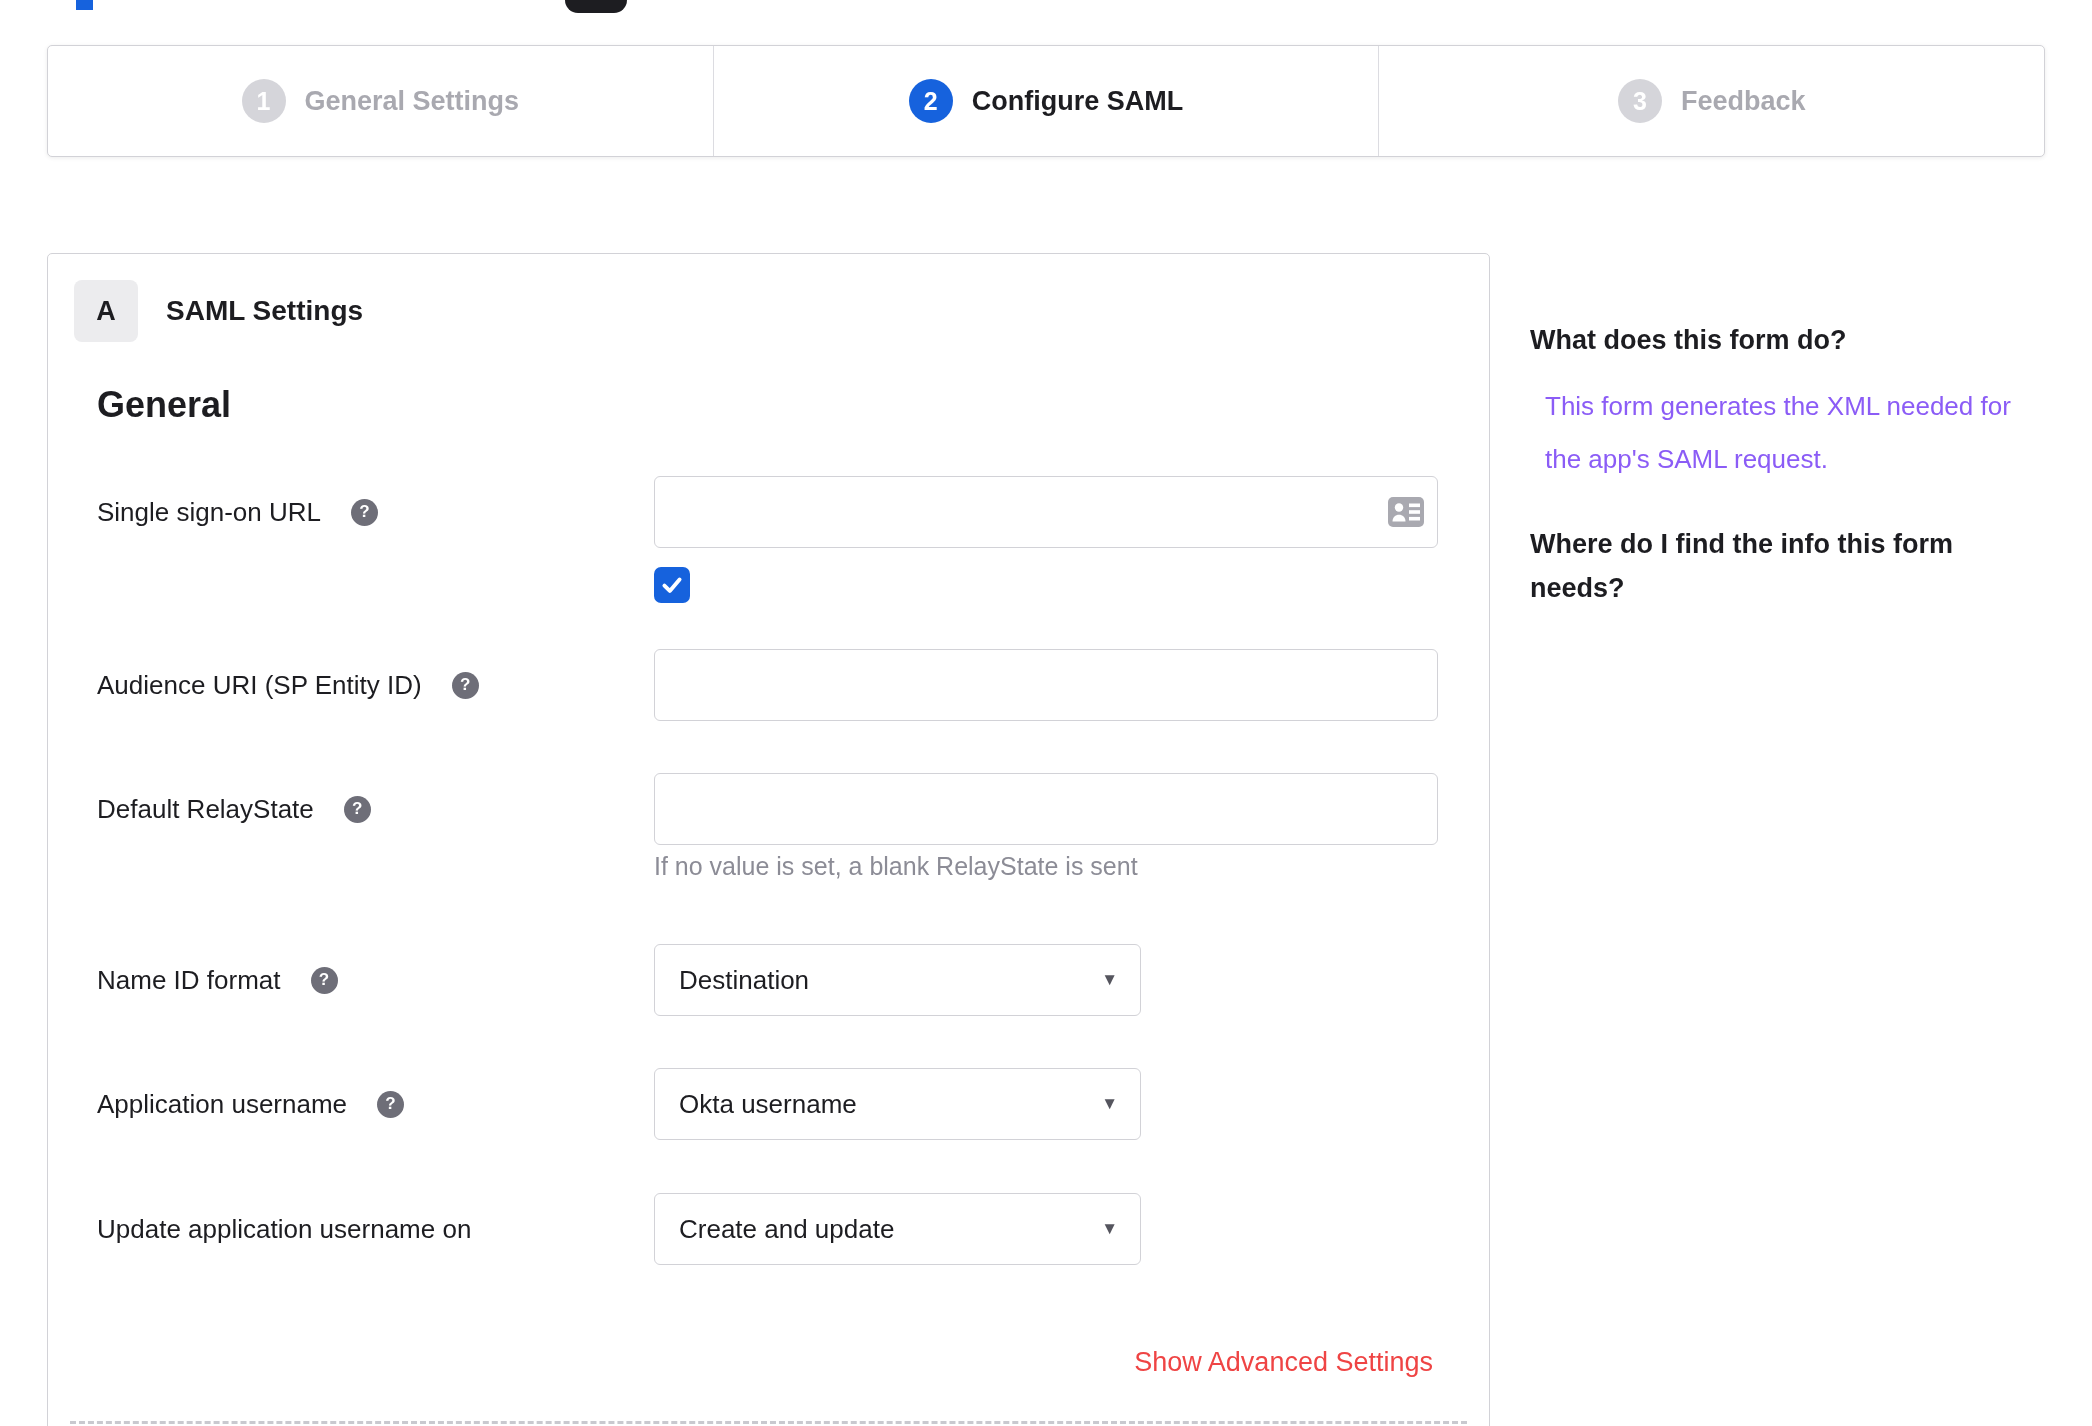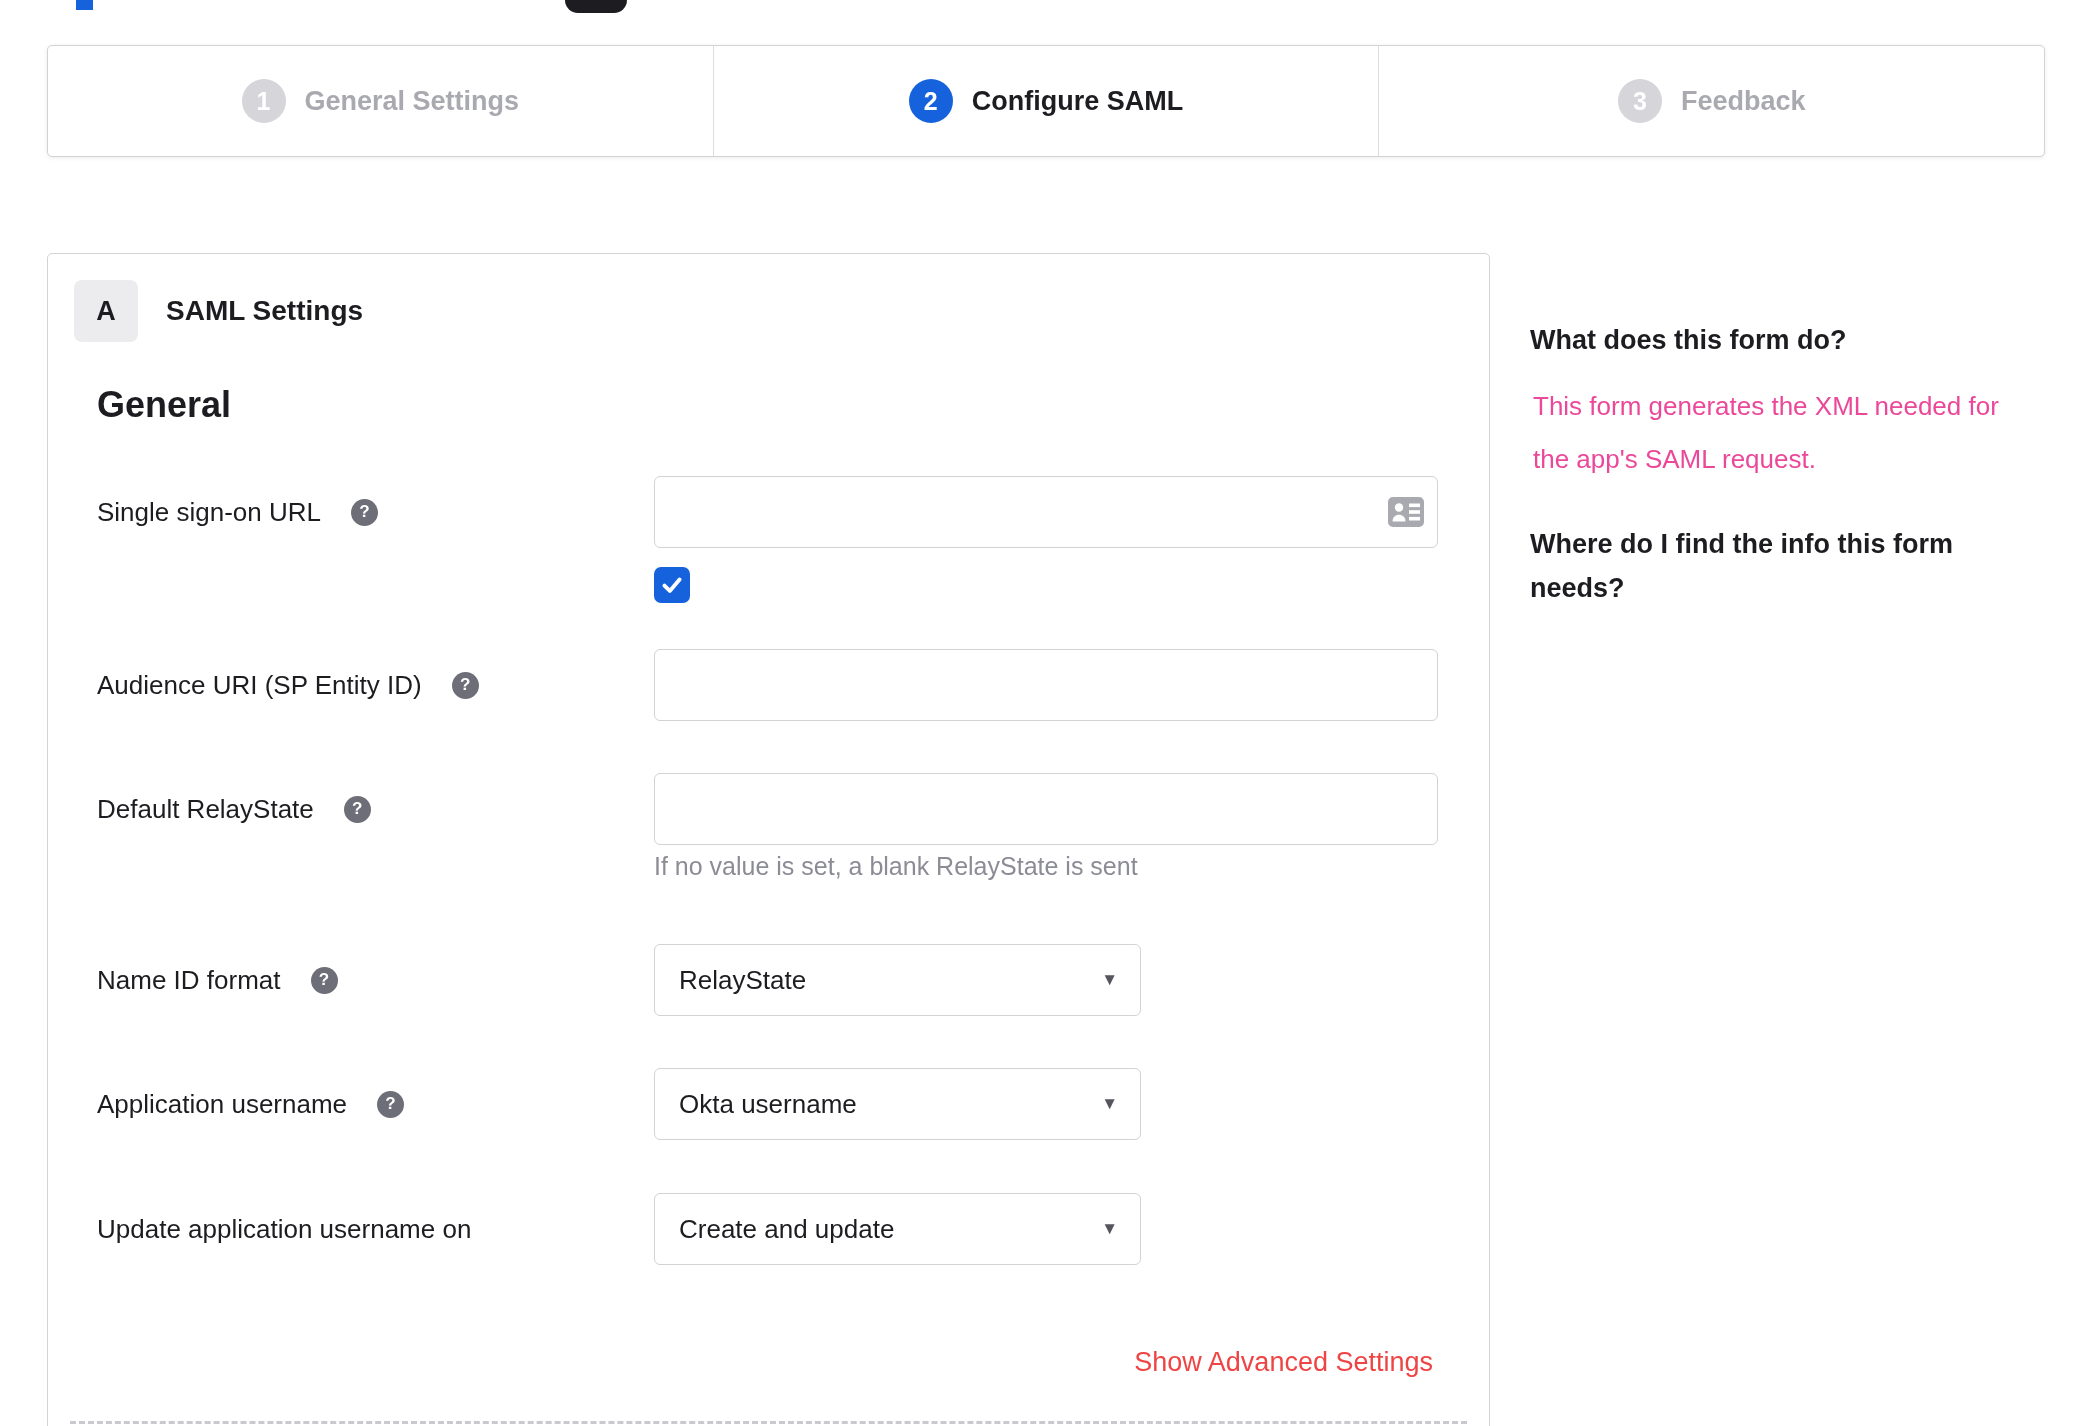--- a/index.html
+++ b/index.html
@@ -82,21 +82,21 @@
   .advanced-link {
     position:absolute; right:56px; top:1093px;
     font-size:27px; color:#ef4444; cursor:pointer; text-decoration:none;text-align:center;
   }
 
   .panel-divider { position:absolute; left:22px; right:22px; top:1167px; border-top:3px dashed #c9c9cf; }
 
   
   .sidebar { position:absolute; left:1530px; top:318px; width:505px; }
   .sidebar h3 { font-size:27px; font-weight:700; line-height:44px; margin:0 0 18px 0; color:#1d1d21; }
-  .sidebar p  { font-size:26px; line-height:53px; margin:0 0 36px 3px; color:#ec4899; }
+  .sidebar p  { font-size:26px; line-height:53px; margin:0 0 36px 15px; color:#8b5cf6; }
 </style>
 </head>
 <body>
 
 <div class="frag-blue"></div>
 <div class="frag-dark"></div>
 
 <div class="stepper">
   <div class="step">
     <div class="step-circle">1</div>
@@ -153,21 +153,21 @@
     <span class="help">?</span>
   </div>
   <input class="text-input" style="top: 519px;" type="text" value="">
   <div class="hint">If no value is set, a blank RelayState is sent</div>
 
   <div class="field-row" style="top:690px">
     <span class="field-label">Name ID format</span>
     <span class="help">?</span>
   </div>
   <div class="select" style="top:690px">
-    <span>RelayState</span>
+    <span>Destination</span>
     <span class="caret">▼</span>
   </div>
 
   <div class="field-row" style="top:814px">
     <span class="field-label">Application username</span>
     <span class="help">?</span>
   </div>
   <div class="select" style="top:814px">
     <span>Okta username</span>
     <span class="caret">▼</span>

